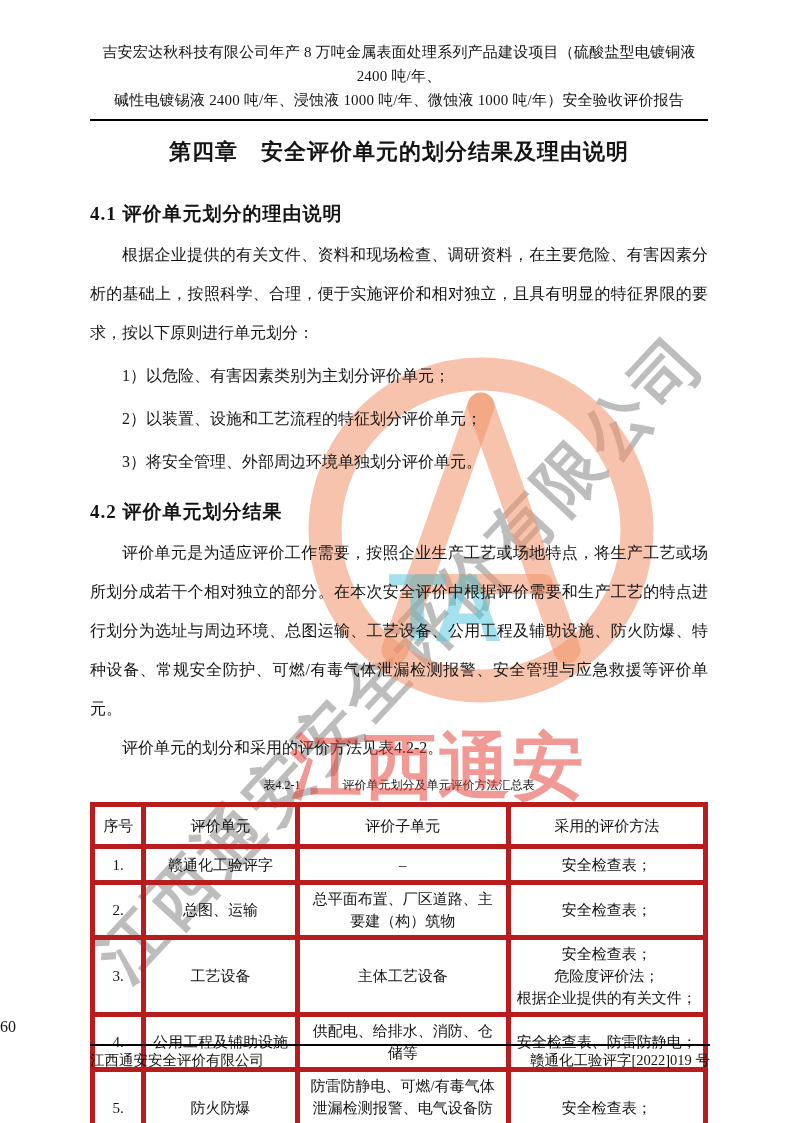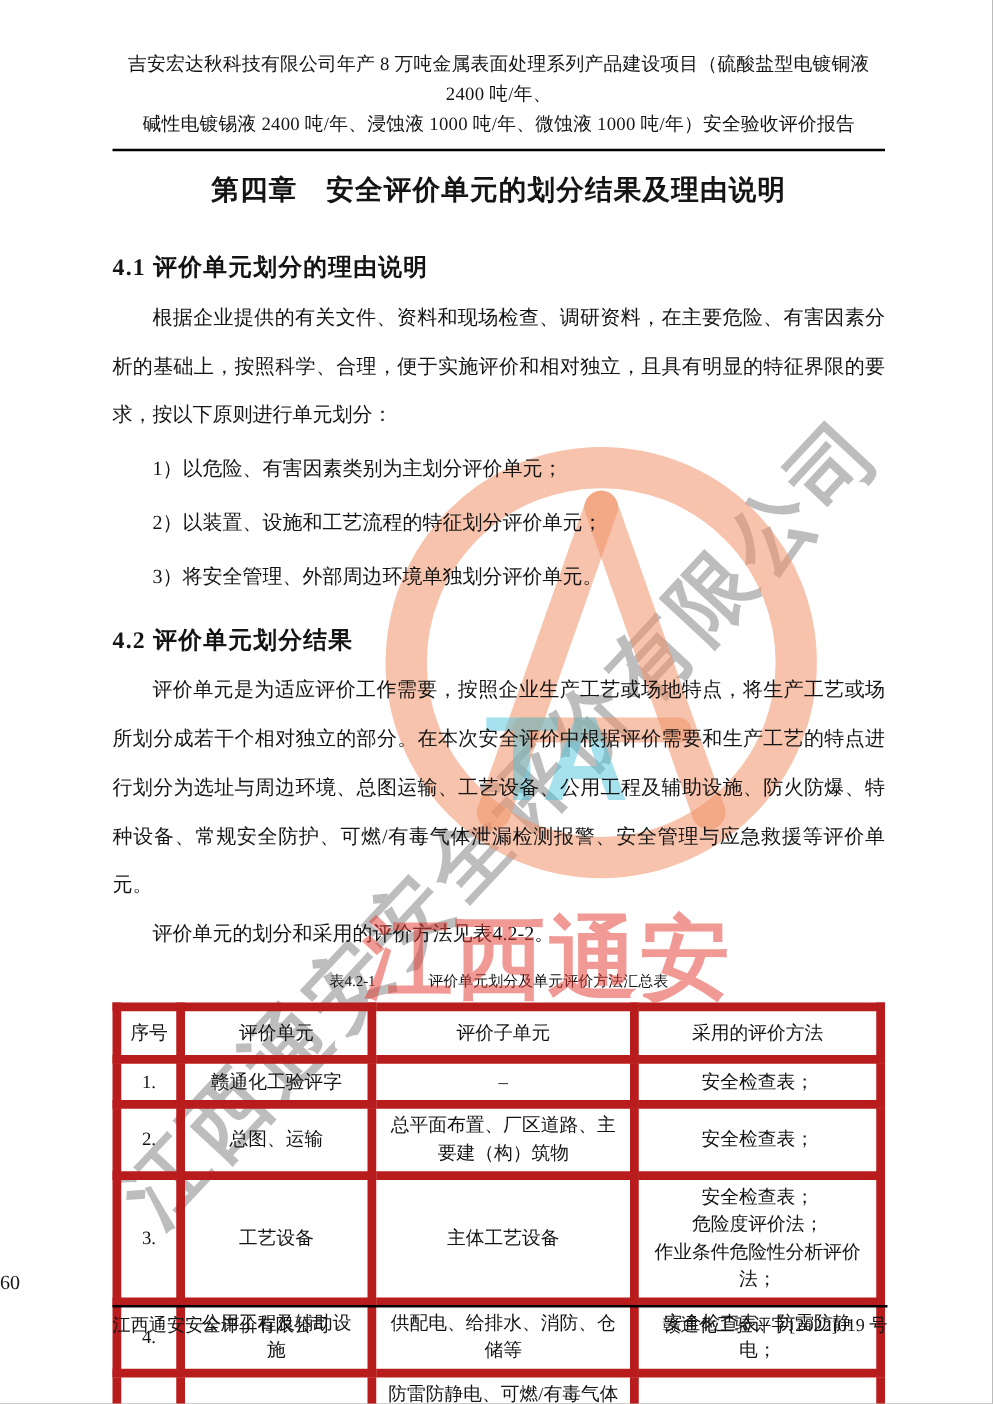--- a/index.html
+++ b/index.html
@@ -17,21 +17,21 @@
   .section-heading{margin-top:34px;font-size:19px;font-weight:700;letter-spacing:1px;}
   .section-heading.second{margin-top:16px;}
   
   .para{margin:8px 0 0 0;font-size:16px;line-height:39px;text-align:justify;text-indent:2em;}
   .principle-list{list-style:none;margin:2px 0 0 0;padding:0 0 0 2em;font-size:16px;line-height:43px;}
   
   .table-caption{margin-top:10px;text-align:center;font-size:12px;}
   .table-caption .cap-label{margin-right:42px;}
   table.summary{width:100%;border-collapse:collapse;margin-top:8px;font-size:15px;}
   table.summary td,table.summary th{
-    border:7px solid #b91c1c;text-align:center;vertical-align:middle;
+    border:5px solid #b91c1c;text-align:center;vertical-align:middle;
     padding:3px 6px;line-height:22px;font-weight:400;
   }
   table.summary{border:2px solid #222;}
   tr.hdr{height:42px;}
   tr.r0{height:36px;} tr.r1{height:48px;} tr.r2{height:74px;} tr.r3{height:34px;}
   tr.r4{height:44px;}
   
   .page-number{position:absolute;left:0;right:12px;top:1018px;font-size:16px;z-index:2;}
   .doc-footer{position:absolute;left:90px;right:84px;top:1044px;border-top:2px solid #000;
     padding-top:5px;display:flex;justify-content:space-between;font-size:14.5px;z-index:2;}
@@ -126,21 +126,21 @@
               <div>安全检查表；</div>
             </td>
           </tr>
           <tr class="r2">
             <td>3.</td>
             <td>工艺设备</td>
             <td>主体工艺设备</td>
             <td>
               <div>安全检查表；</div>
               <div>危险度评价法；</div>
-              <div>作业条件危险性分析评价法；</div>
+              <div>根据企业提供的有关文件；</div>
             </td>
           </tr>
           <tr class="r3">
             <td>4.</td>
             <td>公用工程及辅助设施</td>
             <td>供配电、给排水、消防、仓储等</td>
             <td>
               <div>安全检查表、防雷防静电；</div>
             </td>
           </tr>

